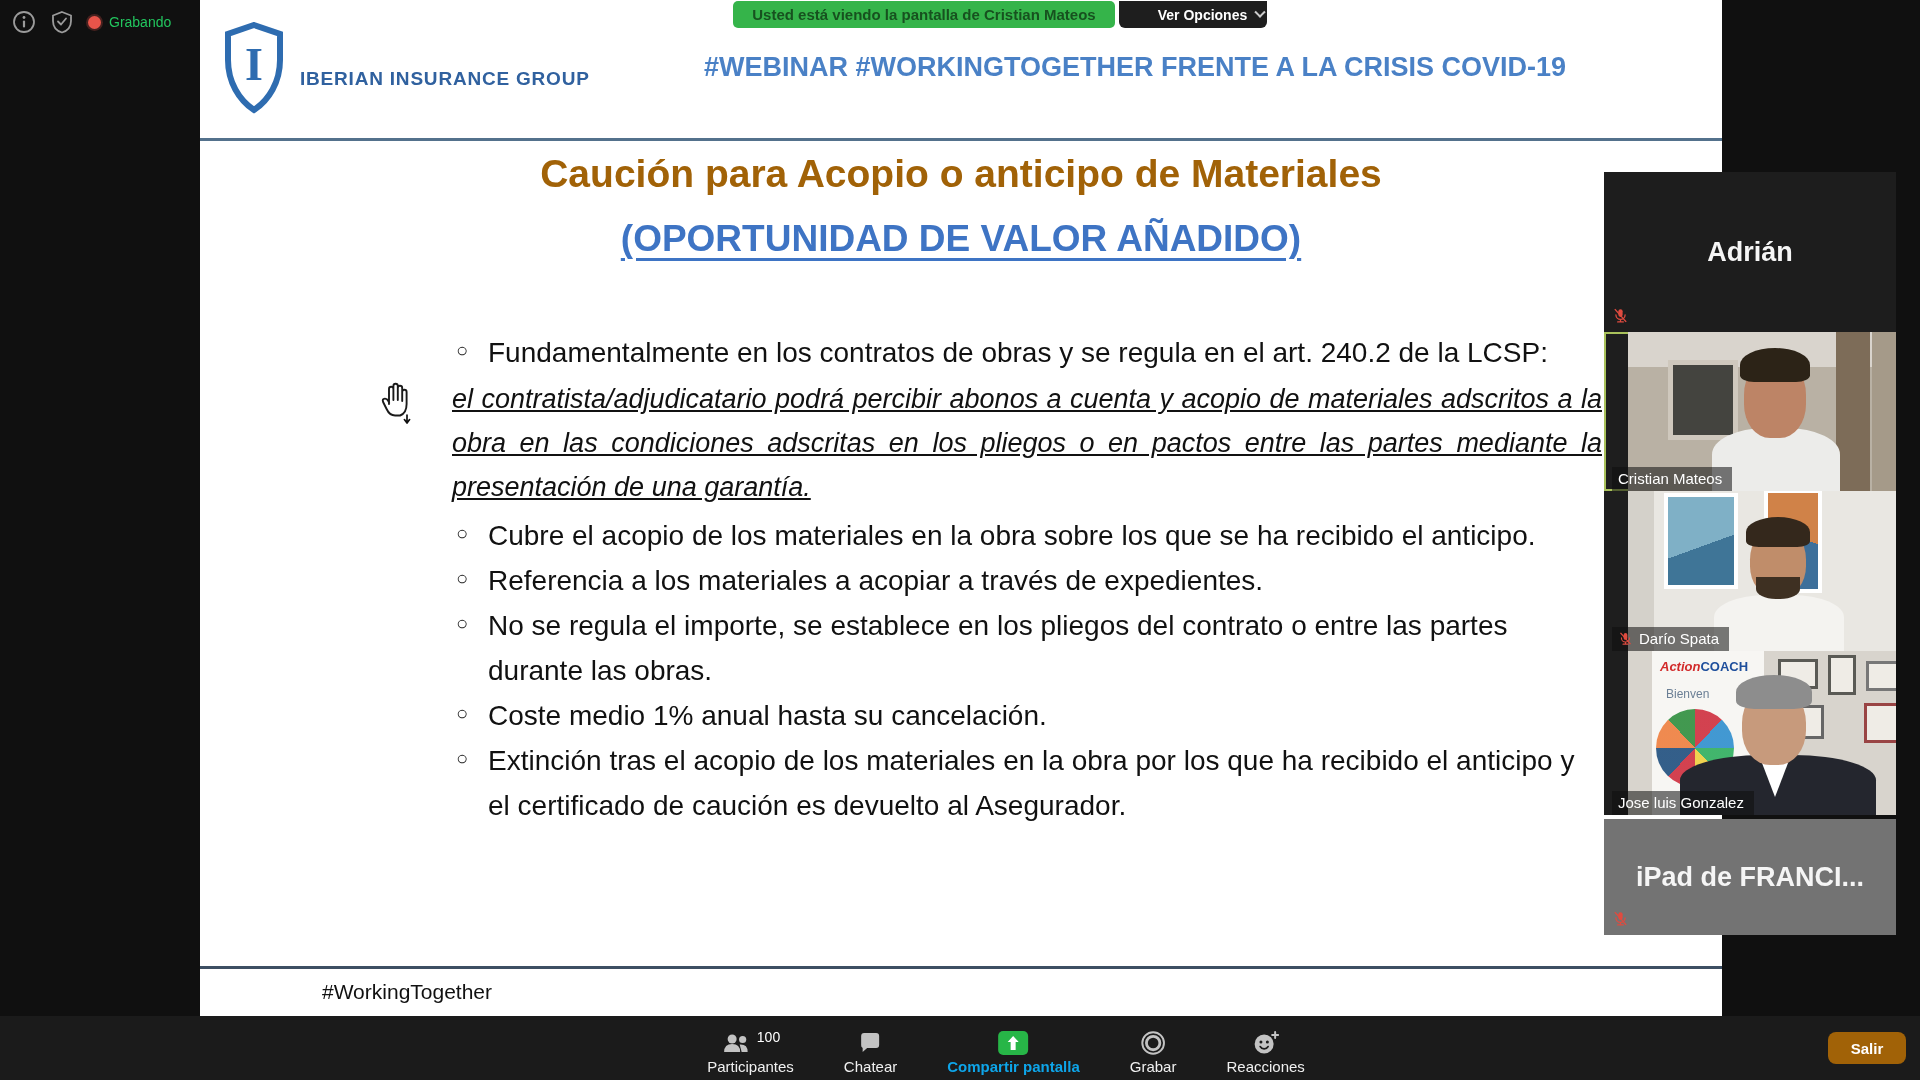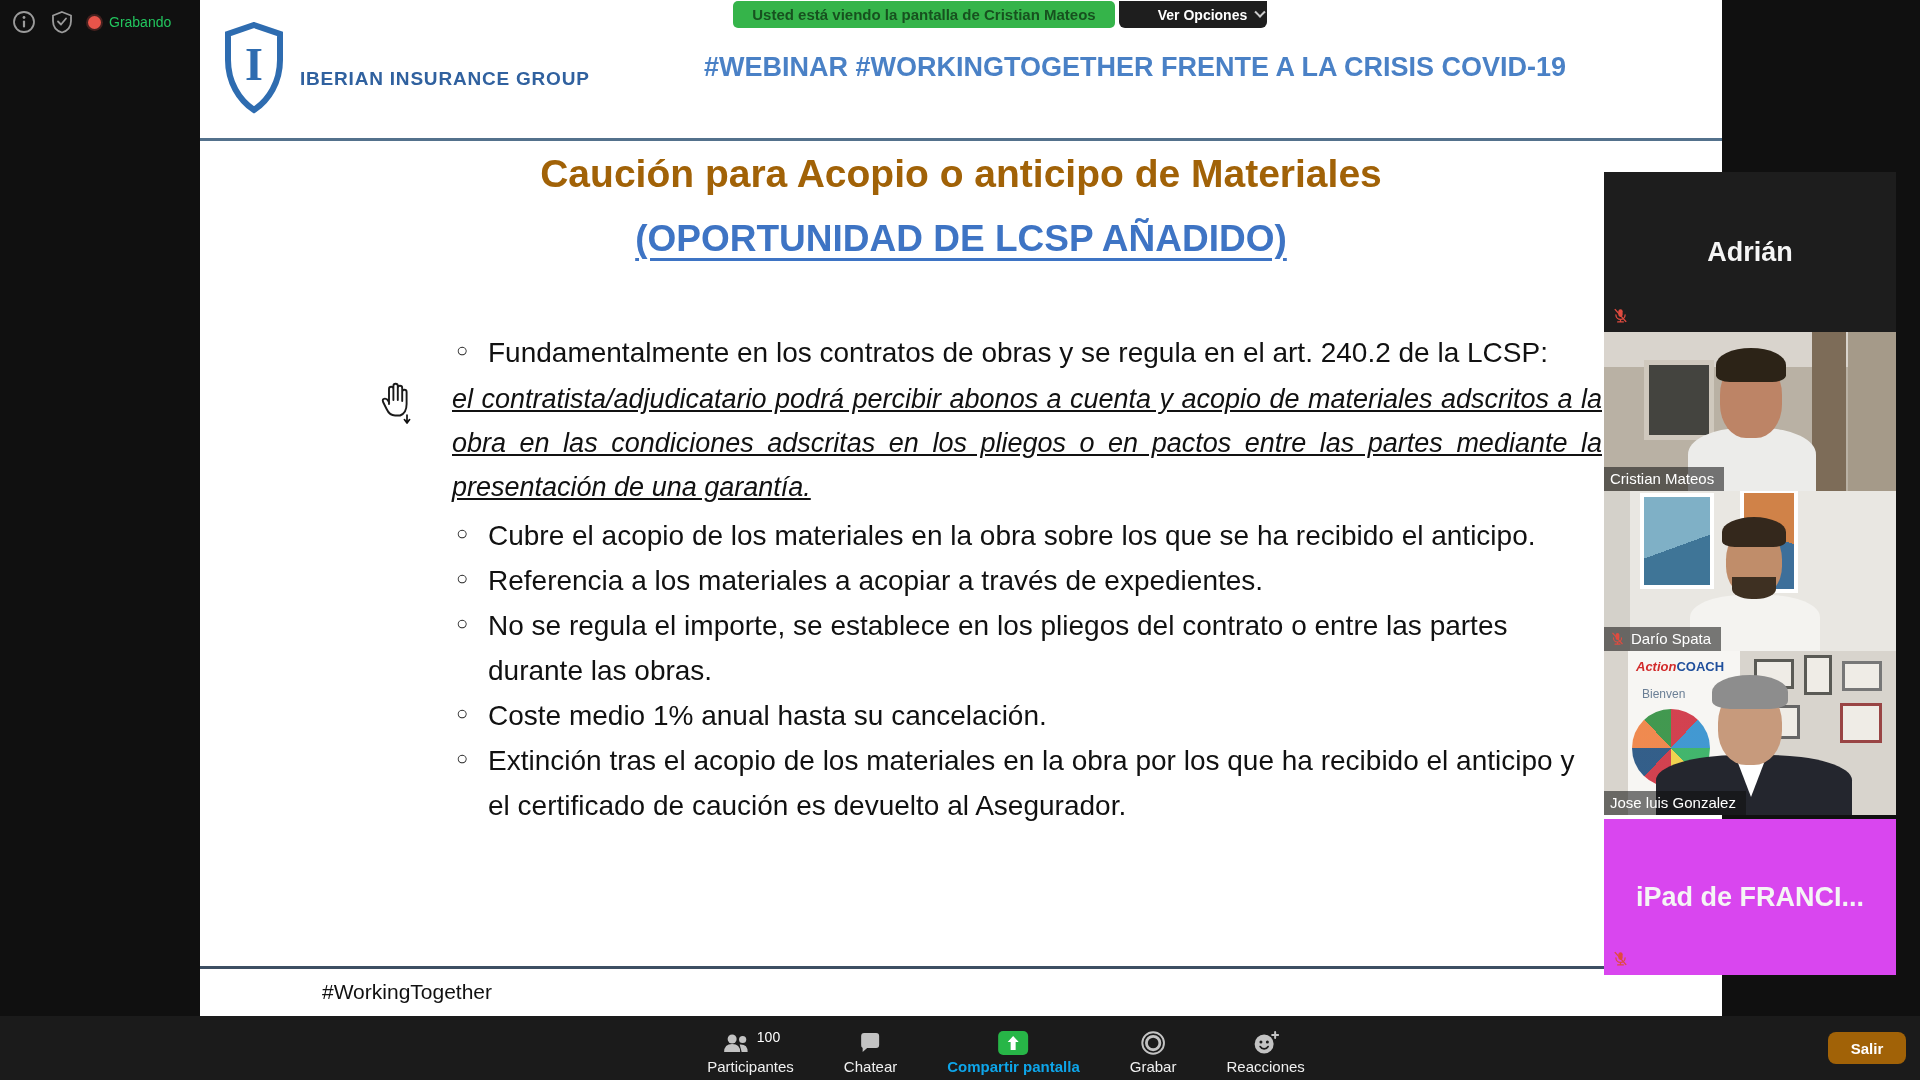--- a/index.html
+++ b/index.html
@@ -44,29 +44,29 @@
   .italic-note { font-style:italic; font-size:27px; line-height:44px; text-align:justify; margin:2px 0 4px 0;text-decoration:underline; }
   .hand-cursor { position:absolute; left:178px; top:380px; z-index:12; }
   .divider-bottom { position:absolute; left:0; top:966px; width:100%; height:3px; background:#3d4f63; }
   .slide-footer { position:absolute; left:122px; top:980px; color:#111; font-size:21px; }
 
   
   .sidebar { position:absolute; left:1604px; top:172px; width:292px; z-index:30; }
   .tile { position:relative; width:292px; overflow:hidden; background:#1e1e1e; cursor:pointer; }
   .tile.name-only { display:flex; align-items:center; justify-content:center; }
   .tile .big-name { color:#f5f5f5; font-size:27px; font-weight:700; }
-  .tile .name-tag { position:absolute; left:0; bottom:0; display:flex; align-items:center; gap:6px;
+  .tile .name-tag { position:absolute; left:8px; bottom:0; display:flex; align-items:center; gap:6px;
                     background:rgba(15,15,15,.55); padding:3px 10px 4px 6px; color:#fff; font-size:15px; }
   .tile .mic-corner { position:absolute; left:8px; bottom:8px; }
   .tile.active { outline:2px solid #a9c15b; outline-offset:-2px; }
   .gapper { height:4px; }
 
   
   .scene { position:absolute; inset:0; }
-  .shape { position:absolute; }
+  .shape { position:absolute;margin-left:24px; }
 
   
   .toolbar { position:absolute; left:0; bottom:0; width:1920px; height:64px; background:#1b1b1b; z-index:60; }
   .tb-left { position:absolute; left:6px; top:0; height:64px; display:flex; }
   .tb-center { position:absolute; left:calc(50% + 46px); transform:translateX(-50%); top:0; height:64px;
                display:flex; gap:26px; }
   .tb-item { display:flex; flex-direction:column; align-items:center; justify-content:center;
              height:72px; padding:4px 12px; cursor:pointer; }
   .tb-icon-row { display:flex; align-items:center; gap:12px; height:28px; }
   .tb-label { color:#f0f0f0; font-size:15px; margin-top:1px; }
@@ -115,21 +115,21 @@
         <text x="30" y="58" text-anchor="middle" font-family="'Liberation Serif',serif" font-size="46" font-weight="700" fill="#2e6cb0">I</text>
       </svg>
       <div class="logo-text">IBERIAN INSURANCE GROUP</div>
     </div>
 
     <div class="webinar-header">#WEBINAR #WORKINGTOGETHER FRENTE A LA CRISIS COVID-19</div>
     <div class="divider-top"></div>
 
     <div class="slide-title">Caución para Acopio o anticipo de Materiales</div>
     <div class="slide-subtitle">
-      <span>(OPORTUNIDAD DE LCSP AÑADIDO)</span>
+      <span>(OPORTUNIDAD DE VALOR AÑADIDO)</span>
     </div>
 
     <svg class="hand-cursor" width="34" height="46" viewBox="0 0 34 46">
       <path d="M11 24 V9 a2.2 2.2 0 0 1 4.4 0 V20 M15.4 9 V6 a2.2 2.2 0 0 1 4.4 0 V20 M19.8 8 a2.2 2.2 0 0 1 4.4 0 V21 M24.2 12 a2.2 2.2 0 0 1 4.4 0 V24 q0 9 -6.5 11.5 h-5 q-5.5 0 -8.5 -6.5 l-3.5 -7 q-1.2 -3.2 1.8 -3.4 q2.2 -.1 3.3 2.2 l1 2" fill="#ffffff" stroke="#1a1a1a" stroke-width="1.9" stroke-linecap="round" stroke-linejoin="round"></path>
       <path d="M29 35 v7 M26.4 39.6 L29 43 L31.6 39.6" fill="none" stroke="#111" stroke-width="1.7" stroke-linecap="round" stroke-linejoin="round"></path>
     </svg>
 
     <div class="content">
       <div class="bullet">
         <span class="marker">○</span>
@@ -228,21 +228,21 @@
         <div class="shape" style="left:114px;top:36px;width:64px;height:78px;background:#c79a7c;border-radius:46% 46% 44% 44%;"></div>
         <div class="shape" style="left:108px;top:24px;width:76px;height:34px;background:#8d8d8d;border-radius:50% 50% 24% 24%;"></div>
       </div>
       <div class="name-tag">
         <span>Jose luis Gonzalez</span>
       </div>
     </div>
 
     <div class="gapper"></div>
 
-    <div class="tile name-only" style="height:156px; background:#d946ef;">
+    <div class="tile name-only" style="height:116px; background:#737373;">
       <span class="big-name">iPad de FRANCI...</span>
       <svg class="mic-corner" width="17" height="17" viewBox="0 0 24 24">
         <rect x="9" y="3" width="6" height="11" rx="3" fill="#e04b3f"></rect>
         <path d="M5.5 11 a6.5 6.5 0 0 0 13 0 M12 17.5 V21 M8 21 h8" fill="none" stroke="#e04b3f" stroke-width="1.8" stroke-linecap="round"></path>
         <line x1="4" y1="3" x2="20" y2="21" stroke="#e04b3f" stroke-width="2"></line>
       </svg>
     </div>
   </div>
 
   <div class="toolbar">

